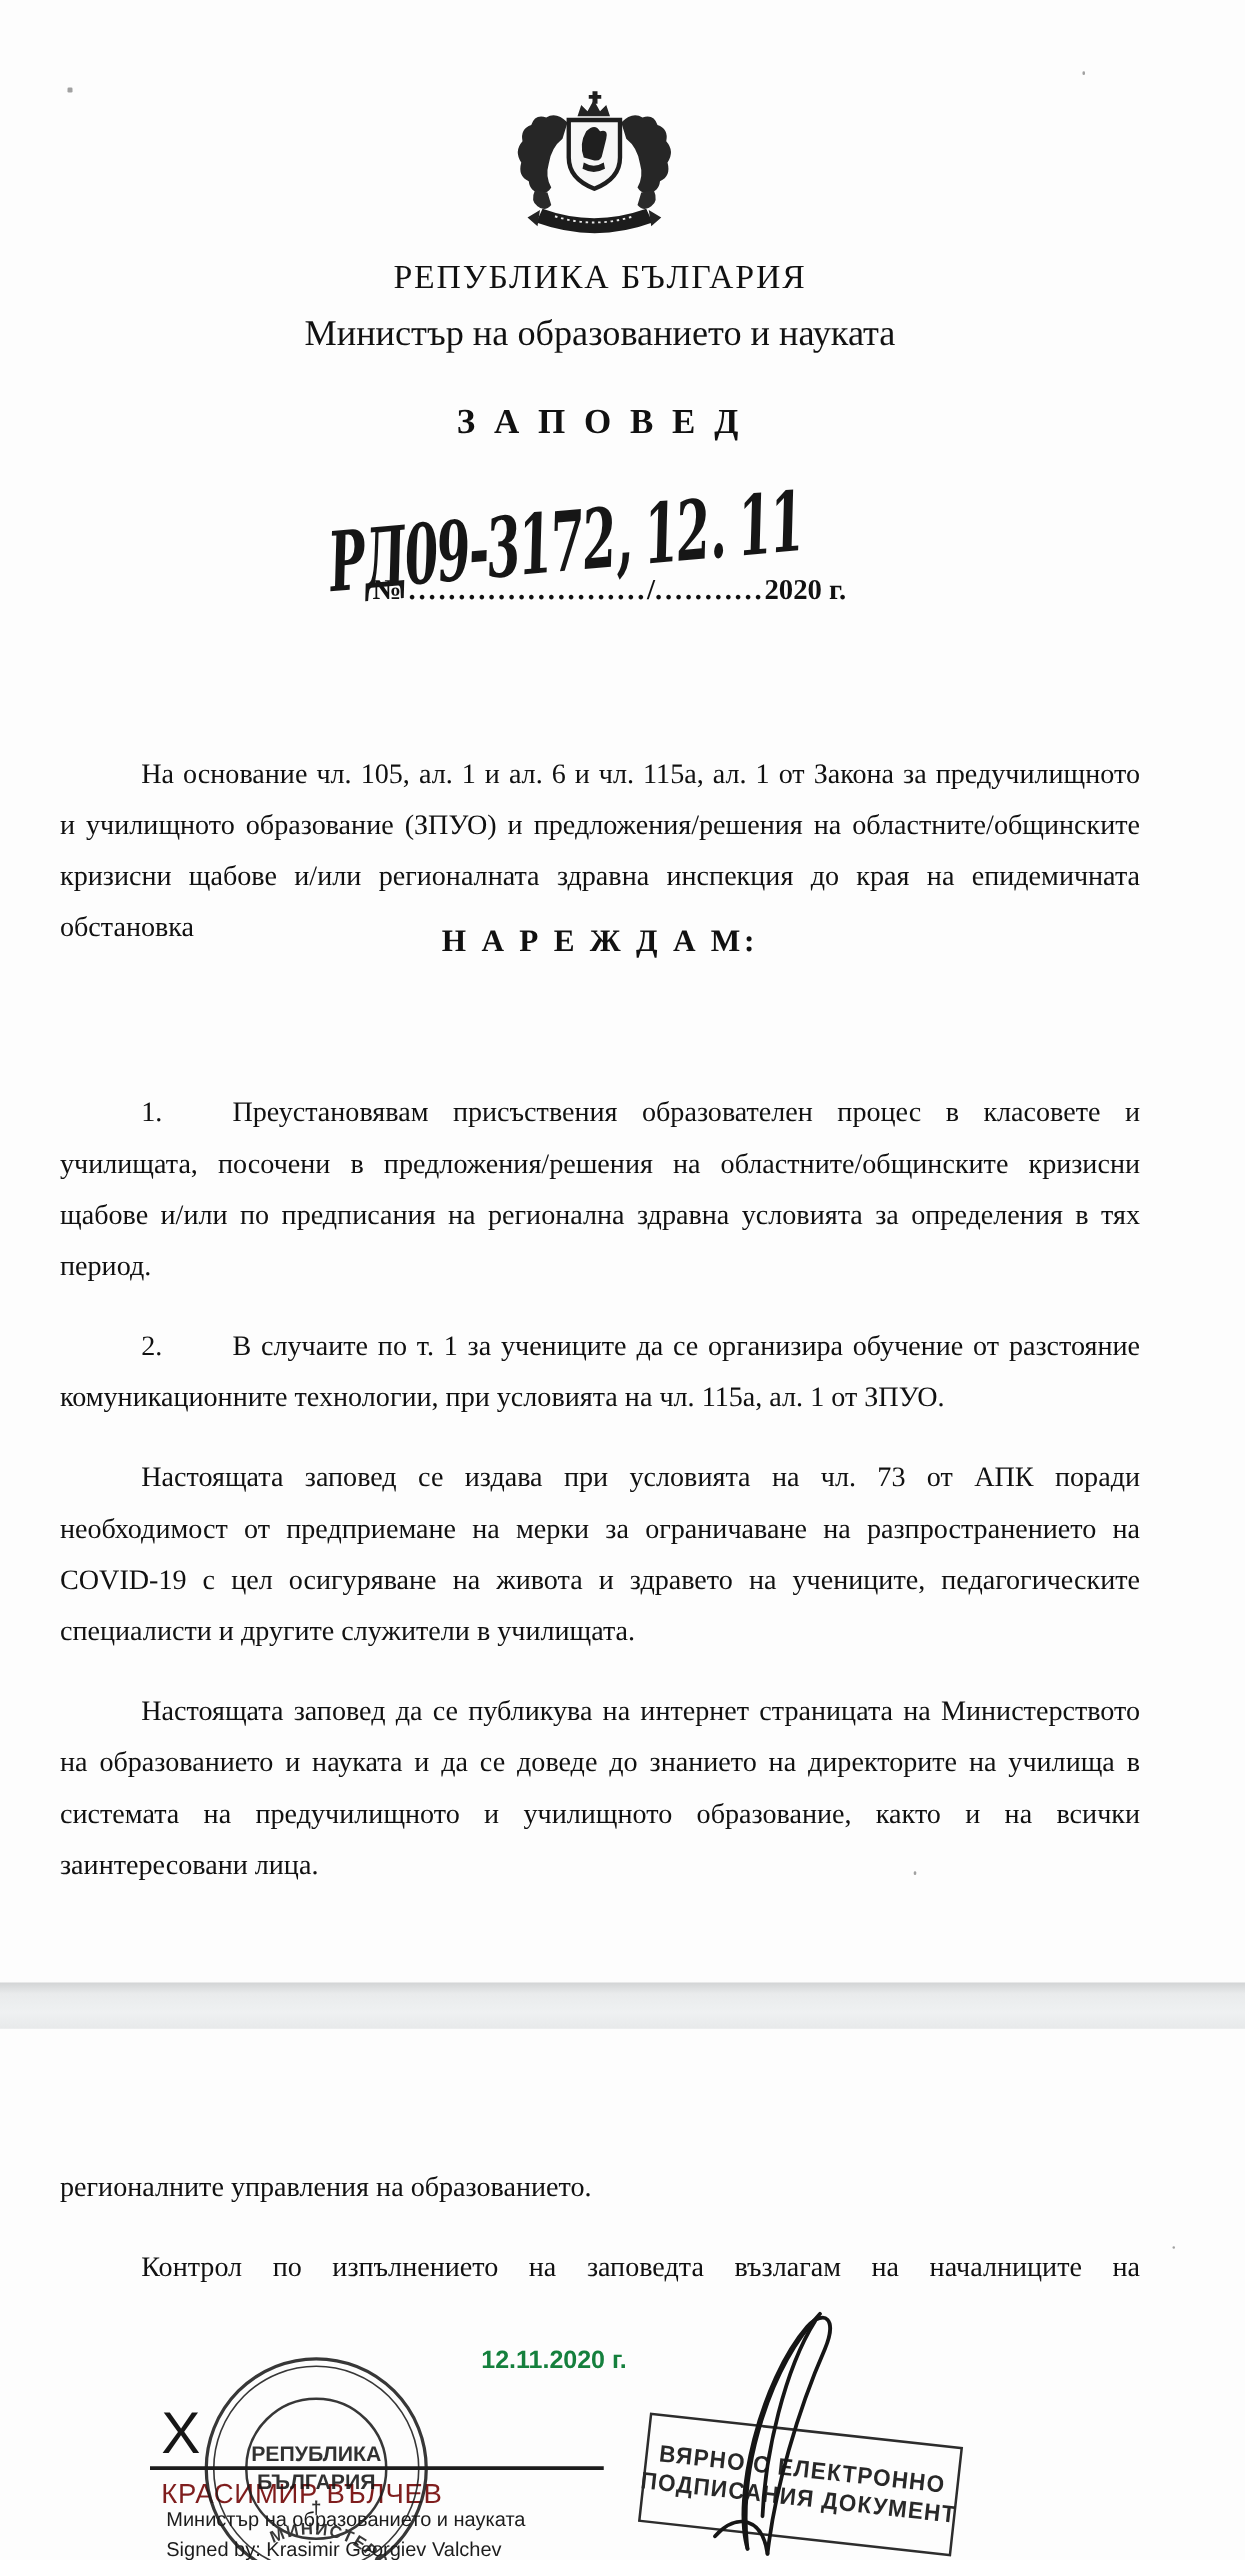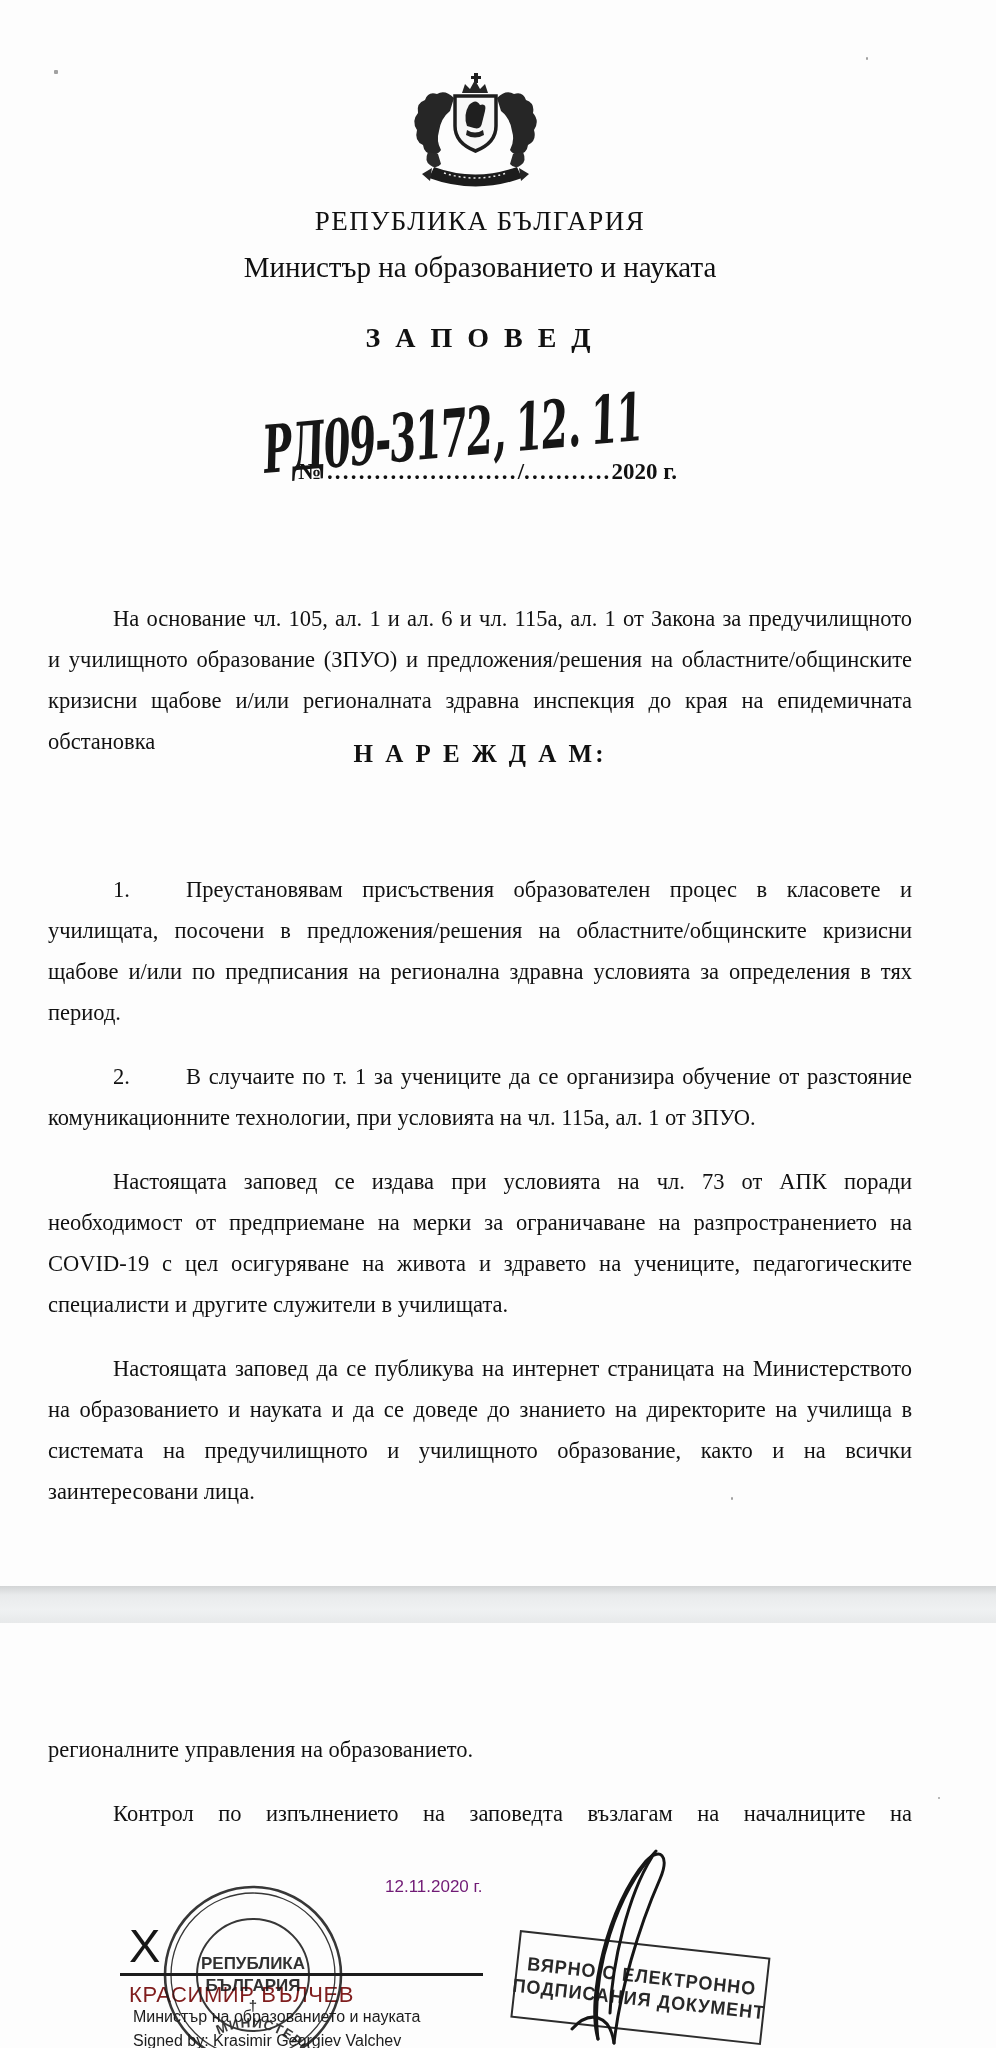--- a/index.html
+++ b/index.html
@@ -41,21 +41,21 @@
   .marker{display:inline-block;width:73px;}
 
   
   .band{
     left:0;top:1586px;width:996px;height:37px;
     background:linear-gradient(180deg,#d2d4d5 0,#e9ebec 9px,#eff1f2 24px,#e7e9ea 37px);
   }
 
   
   .sans{font-family:"Liberation Sans", sans-serif;}
-  .sig-date{left:385px;top:1877px;font-size:17px;color:#701a75;}
+  .sig-date{left:385px;top:1877px;font-size:20px;color:#15803d;font-weight:bold;}
   .x-mark{left:129px;top:1922px;font-size:47px;line-height:1;color:#161616;font-family:"Liberation Sans",sans-serif;}
   .sig-line{left:120px;top:1973px;width:363px;height:3px;background:#1c1c1c;z-index:4;}
   .sig-name{left:129px;top:1982px;font-size:22px;letter-spacing:.6px;color:#7f1d1d;}
   .sig-role{left:133px;top:2008px;font-size:16px;color:#1c1c1c;}
   .sig-signed{left:133px;top:2032px;font-size:16px;color:#1c1c1c;}
 
   .round-stamp{left:161px;top:1883px;width:184px;height:184px;opacity:.88;z-index:3;}
   .round-stamp .ringtext{font-family:"Liberation Sans",sans-serif;font-weight:bold;font-size:13.5px;letter-spacing:1.2px;fill:#1c1c1c;}
   .round-stamp .ctext{font-family:"Liberation Sans",sans-serif;font-weight:bold;fill:#161616;}
 

